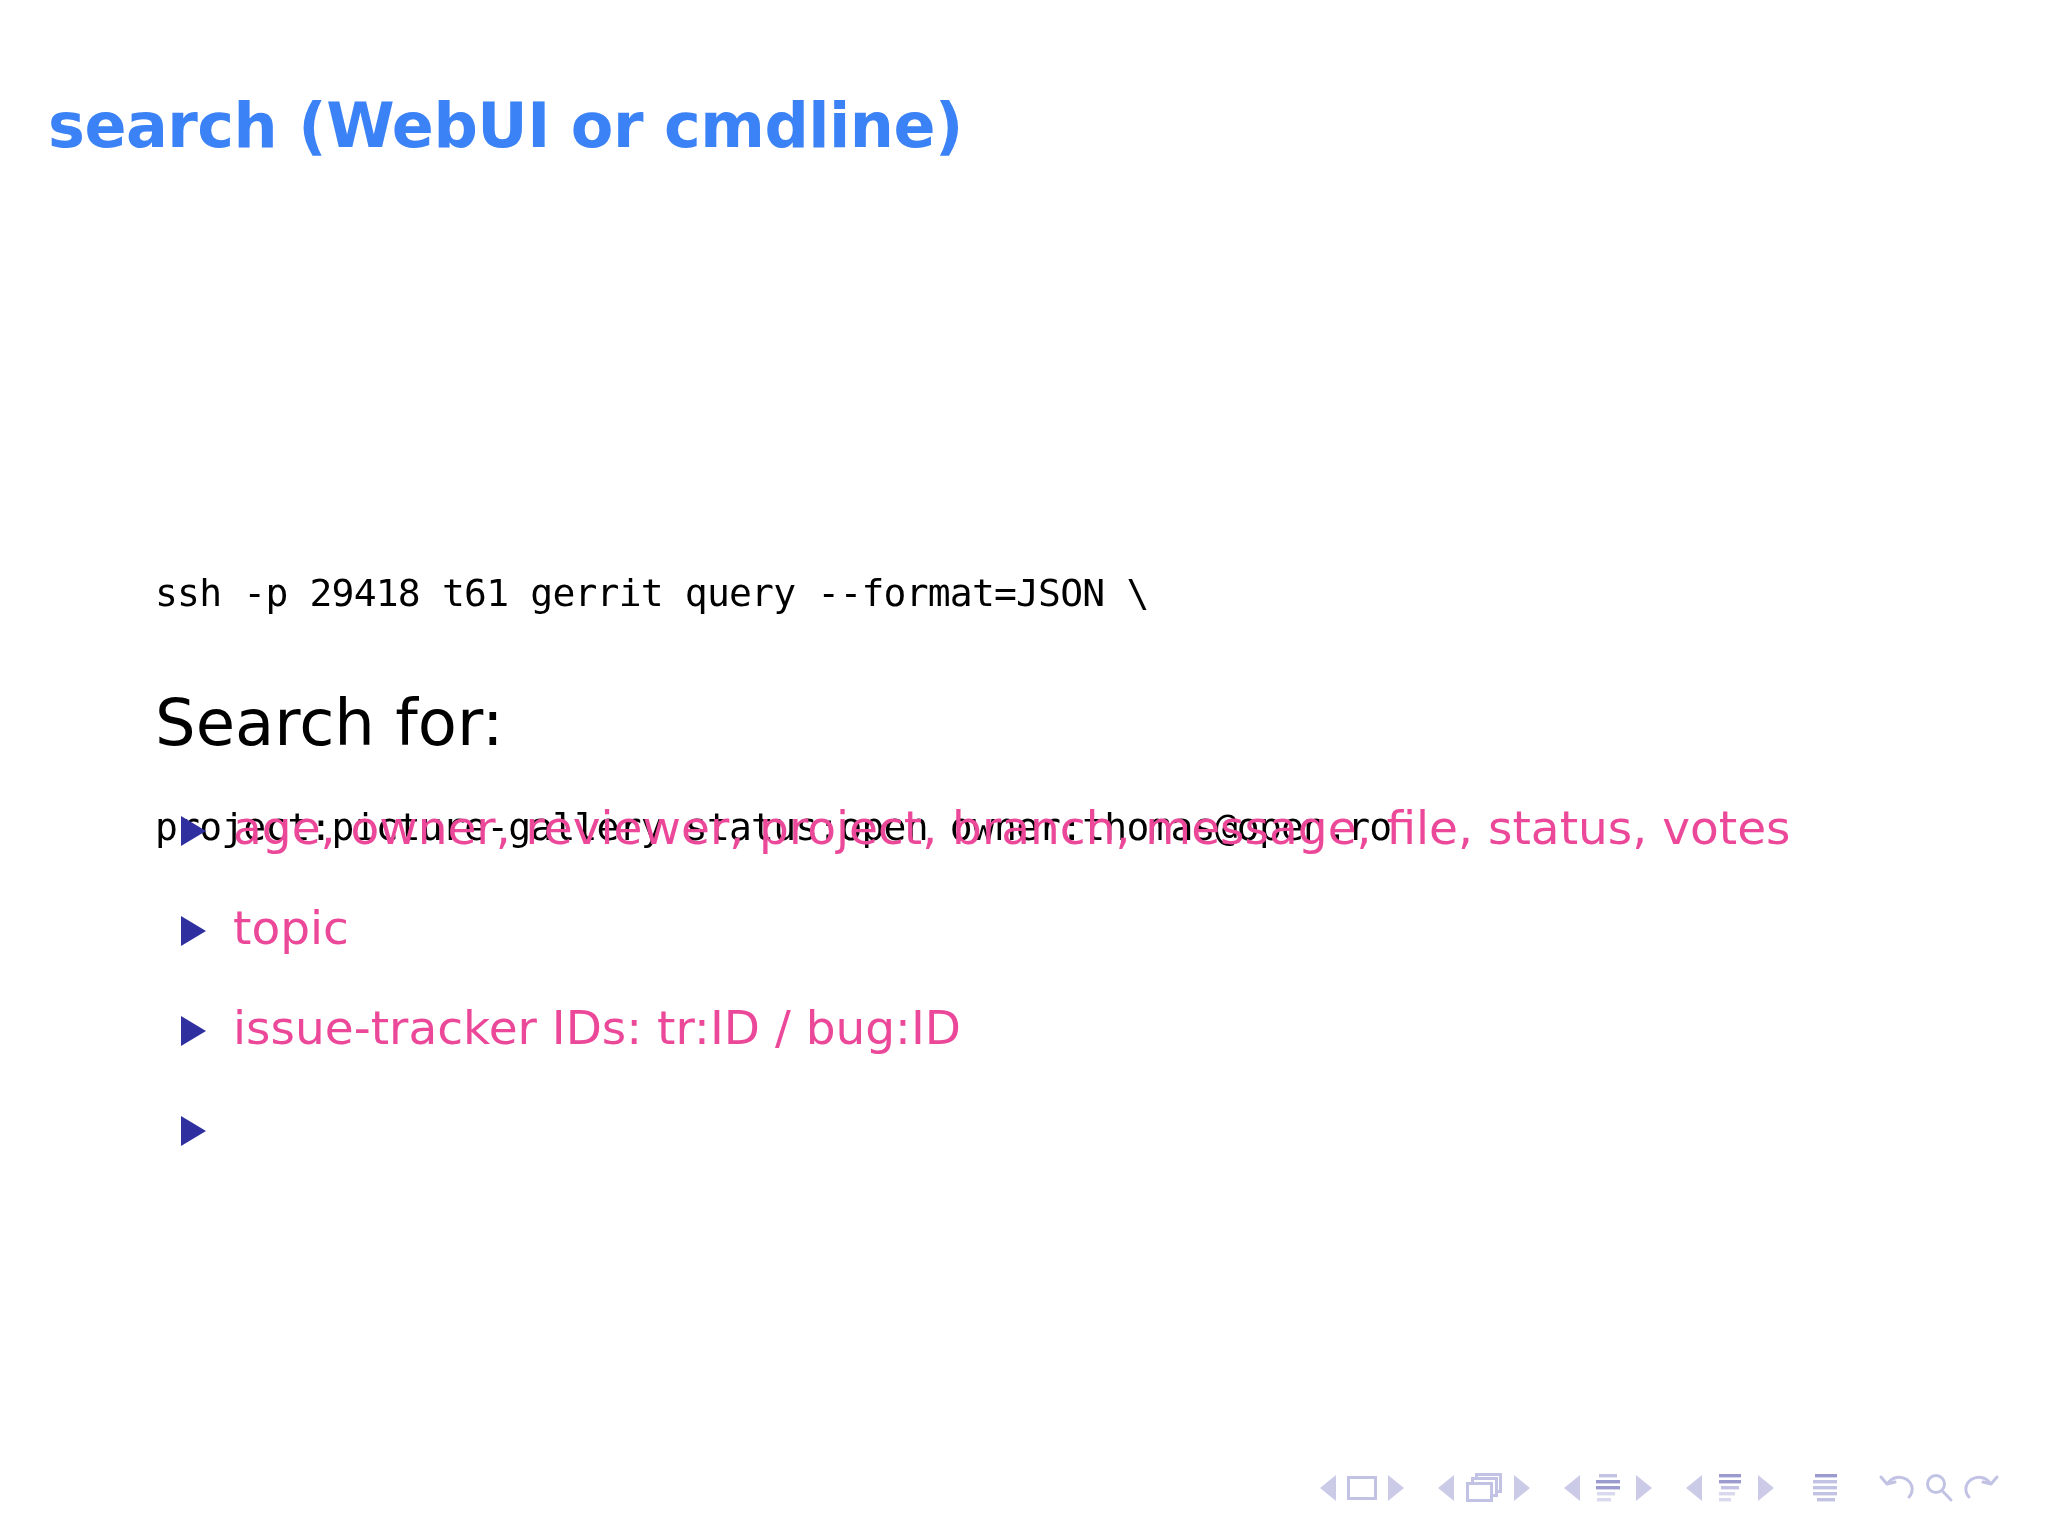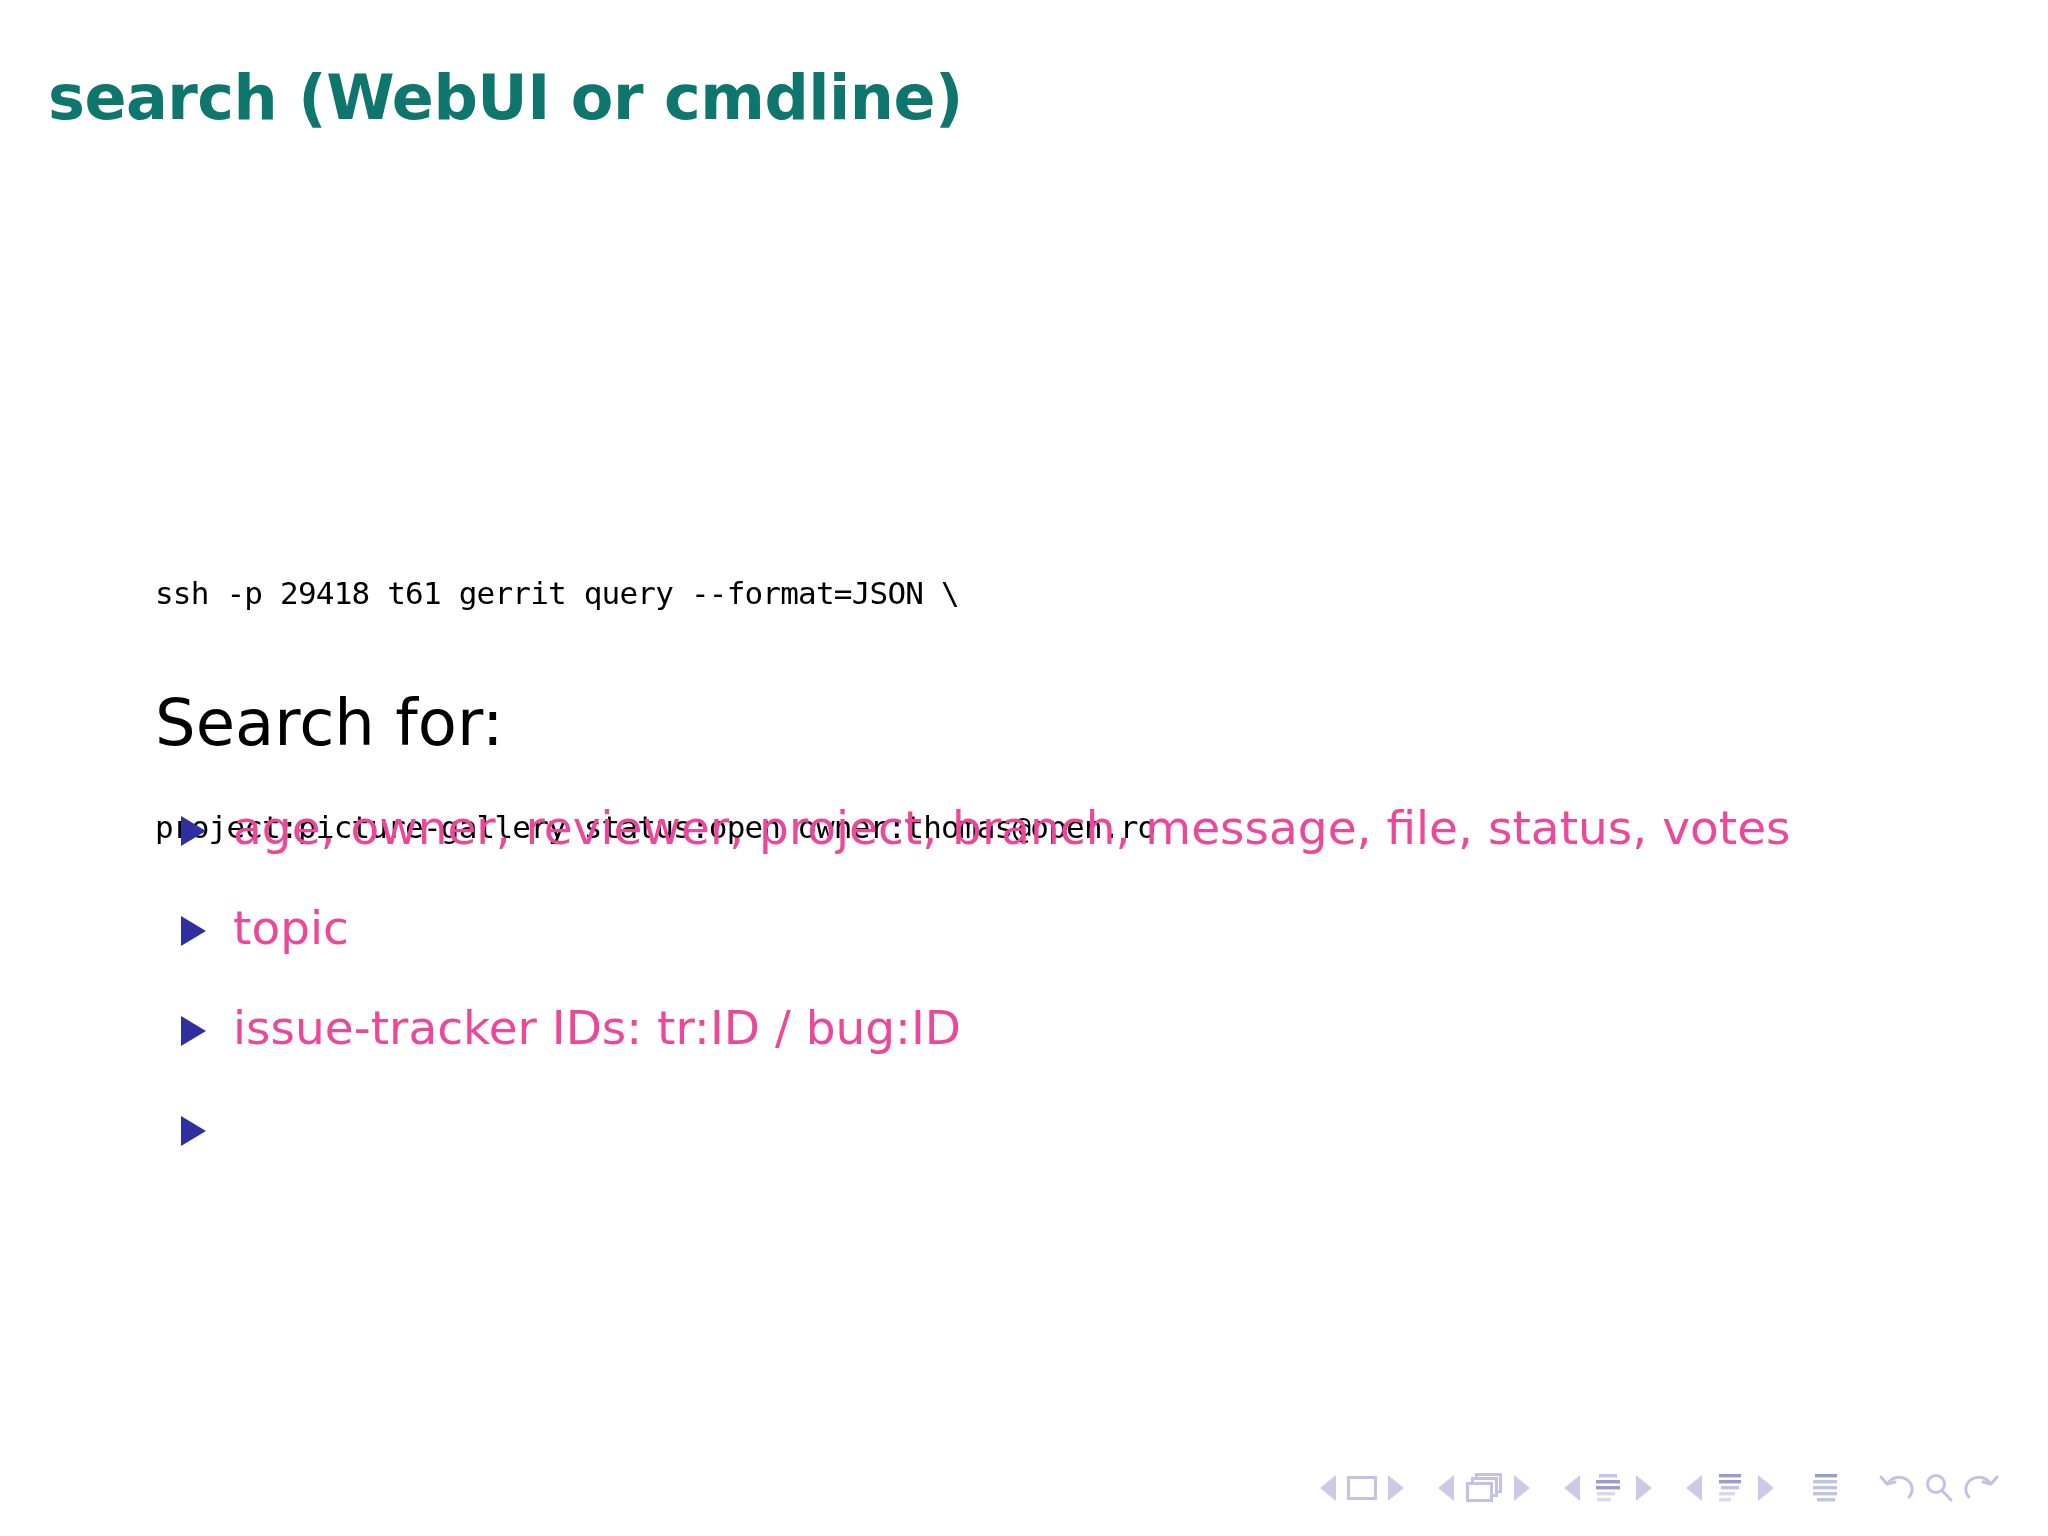--- a/index.html
+++ b/index.html
@@ -20,38 +20,38 @@
   .slide {
     position: absolute;
     inset: 0;
     background: #ffffff;
   }
 
   
   .frame-title {
     position: absolute;
     left: 48px;
-    top: 22px;
+    top: 50px;
     font-family: "DejaVu Sans", sans-serif;
     font-size: 62px;
     line-height: 1.1;
-    color: #0f766e;
+    color: #3b82f6;
     letter-spacing: -0.5px;
     white-space: nowrap;
     text-align: right;
   }
 
   
   .code-block {
     position: absolute;
     left: 155px;
     top: 398px;
     width: 1840px;
     font-family: "DejaVu Sans Mono", monospace;
-    font-size: 31px;
+    font-size: 38px;
     line-height: 78px;
     color: #000000;
     white-space: pre;
     letter-spacing: -0.8px;
   }
   .code-line { display: block; }
 
   
   .body-block {
     position: absolute;

